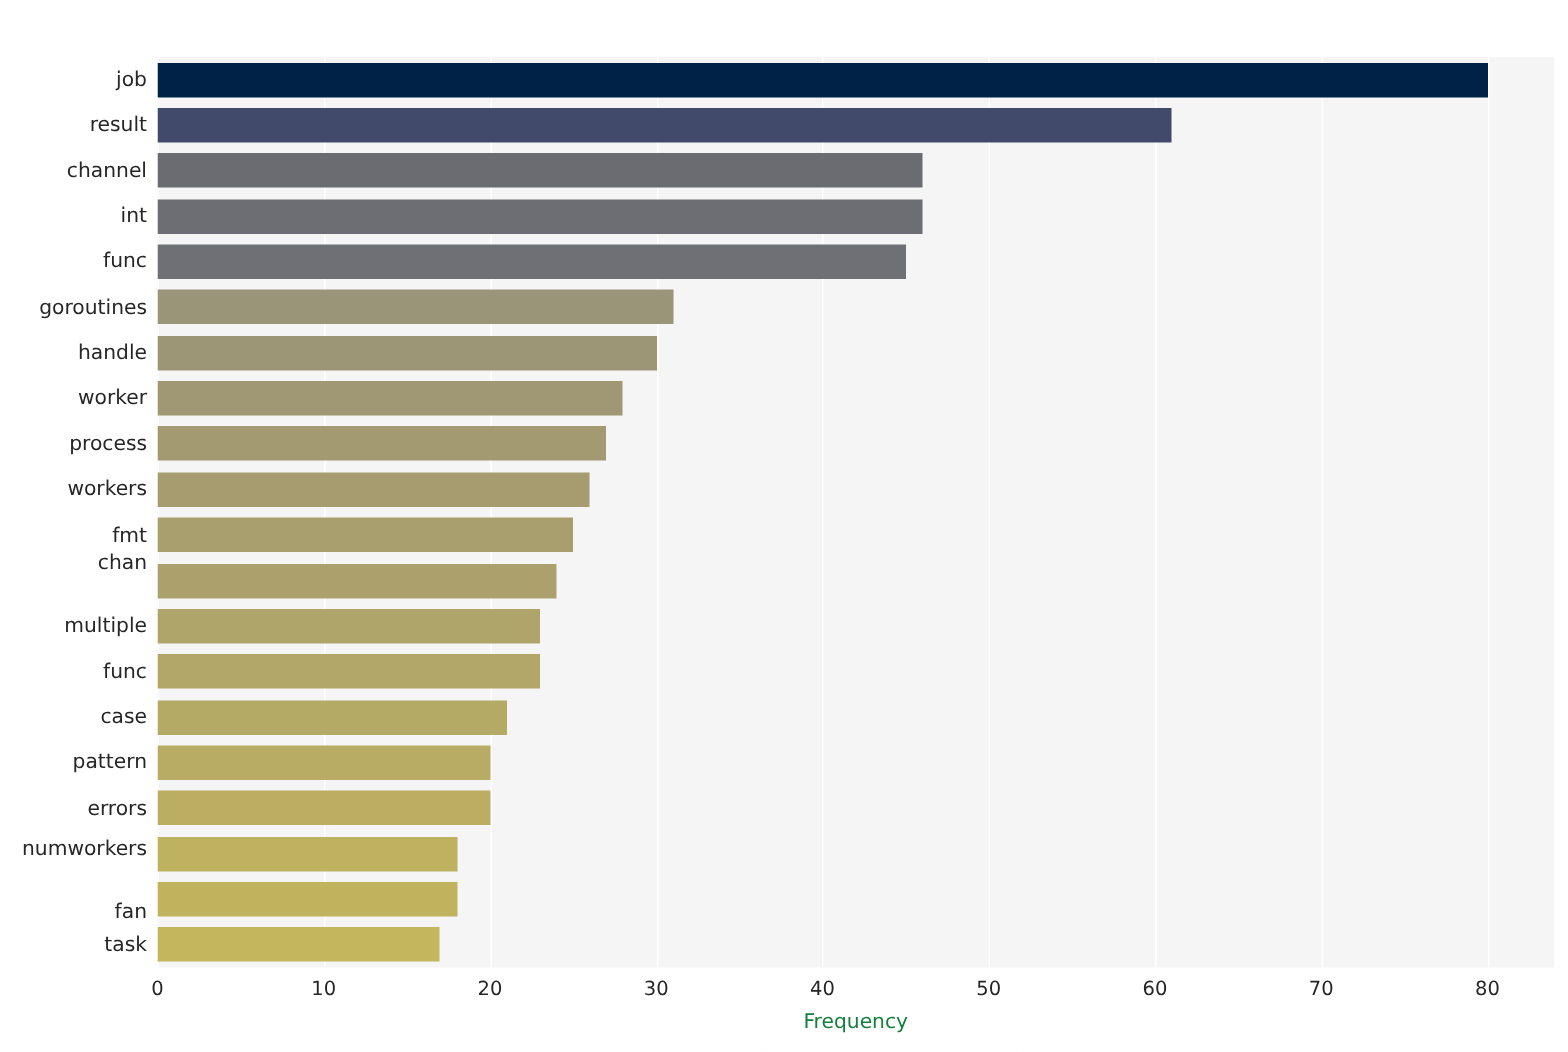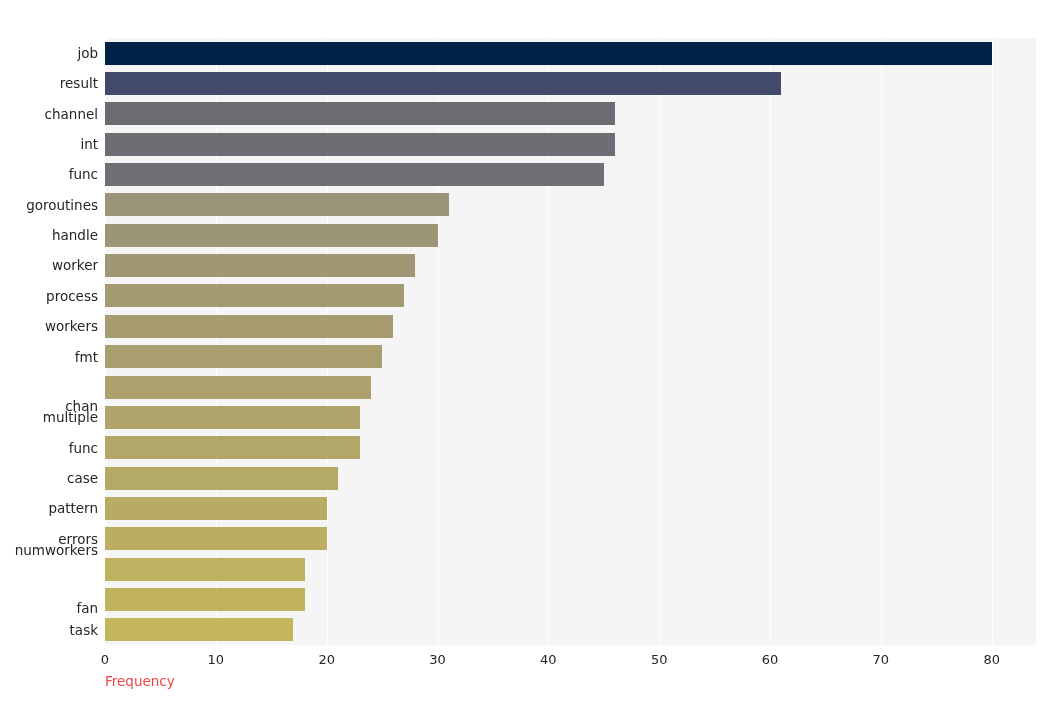--- a/index.html
+++ b/index.html
@@ -95,23 +95,23 @@
     transform: translateX(-50%);
     font-size: 13px;
     color: #262626;
     white-space: nowrap;
   }
   #x-axis-label {
     position: absolute;
     left: 105px;
     top: 673px;
     width: 931px;
-    text-align: left;
+    text-align: center;
     font-size: 13.5px;
-    color: #ef4444;
+    color: #15803d;
   }
 </style>
 </head>
 <body>
 
 <div id="figure">
 
 
   <div id="plot-area">
     <div id="grid-layer">
@@ -194,27 +194,27 @@
       <div class="ytick" style="top: 30.35px; height: 30.35px; line-height: 30.35px;">result</div>
       <div class="ytick" style="top: 60.7px; height: 30.35px; line-height: 30.35px;">channel</div>
       <div class="ytick" style="top: 91.05px; height: 30.35px; line-height: 30.35px;">int</div>
       <div class="ytick" style="top: 121.4px; height: 30.35px; line-height: 30.35px;">func</div>
       <div class="ytick" style="top: 151.75px; height: 30.35px; line-height: 30.35px;">goroutines</div>
       <div class="ytick" style="top: 212.45px; height: 30.35px; line-height: 30.35px;">worker</div>
       <div class="ytick" style="top: 182.1px; height: 30.35px; line-height: 30.35px;">handle</div>
       <div class="ytick" style="top: 242.8px; height: 30.35px; line-height: 30.35px;">process</div>
       <div class="ytick" style="top: 273.15px; height: 30.35px; line-height: 30.35px;">workers</div>
       <div class="ytick" style="top: 303.5px; height: 30.35px; line-height: 30.35px;">fmt</div>
-      <div class="ytick" style="top: 353px; height: 30.35px; line-height: 30.35px;">chan</div>
+      <div class="ytick" style="top: 322px; height: 30.35px; line-height: 30.35px;">chan</div>
       <div class="ytick" style="top: 364.2px; height: 30.35px; line-height: 30.35px;">multiple</div>
       <div class="ytick" style="top: 394.55px; height: 30.35px; line-height: 30.35px;">func</div>
       <div class="ytick" style="top: 424.9px; height: 30.35px; line-height: 30.35px;">case</div>
       <div class="ytick" style="top: 455.25px; height: 30.35px; line-height: 30.35px;">pattern</div>
       <div class="ytick" style="top: 485.6px; height: 30.35px; line-height: 30.35px;">errors</div>
-      <div class="ytick" style="top: 497px; height: 30.35px; line-height: 30.35px;">numworkers</div>
+      <div class="ytick" style="top: 513px; height: 30.35px; line-height: 30.35px;">numworkers</div>
       <div class="ytick" style="top: 555px; height: 30.35px; line-height: 30.35px;">fan</div>
       <div class="ytick" style="top: 576.65px; height: 30.35px; line-height: 30.35px;">task</div>
     </div>
 
   <div id="x-axis">
       <div class="xtick" style="left: 0px;">0</div>
       <div class="xtick" style="left: 110.833px;">10</div>
       <div class="xtick" style="left: 221.667px;">20</div>
       <div class="xtick" style="left: 332.5px;">30</div>
       <div class="xtick" style="left: 443.333px; text-align: center;">40</div>

